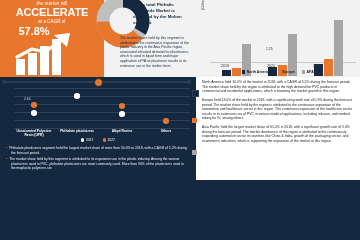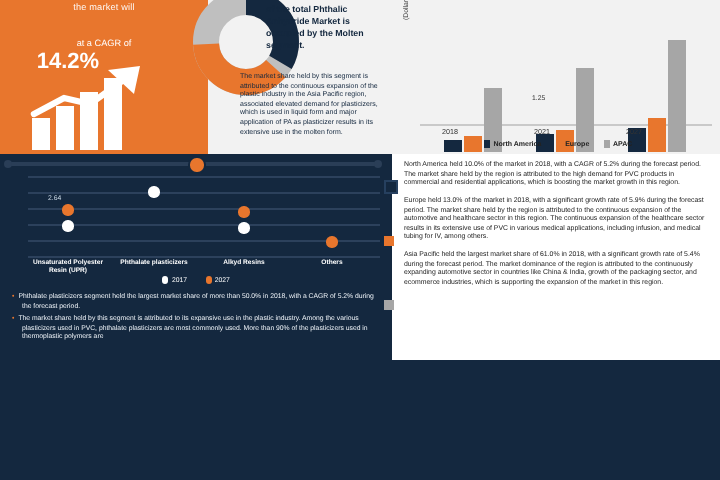--- a/index.html
+++ b/index.html
@@ -145,22 +145,23 @@
 </head>
 <body>
 
 <div class="page">
 
   <div class="white-top"></div>
   <div class="white-bottom"></div>
 
   <div class="panel-cagr">
     <div class="cagr-kicker">the market will</div>
+    <div class="cagr-word">ACCELERATE</div>
     <div class="cagr-sub">at a CAGR of</div>
-    <div class="cagr-val">14.2%</div>
+    <div class="cagr-val">57.8%</div>
 
     <svg class="growth-svg" width="78" height="42" viewBox="0 0 78 42">
       <rect x="2" y="26" width="9" height="16" fill="#ffffff"></rect>
       <rect x="14" y="20" width="9" height="22" fill="#ffffff"></rect>
       <rect x="26" y="13" width="9" height="29" fill="#ffffff"></rect>
       <rect x="38" y="6" width="9" height="36" fill="#ffffff"></rect>
       <path d="M3 24 L18 16 L31 19 L52 4" stroke="#ffffff" stroke-width="3.2" fill="none" stroke-linecap="round" stroke-linejoin="round"></path>
       <path d="M40 2 L56 0 L53 14 Z" fill="#ffffff"></path>
     </svg>
   </div>

